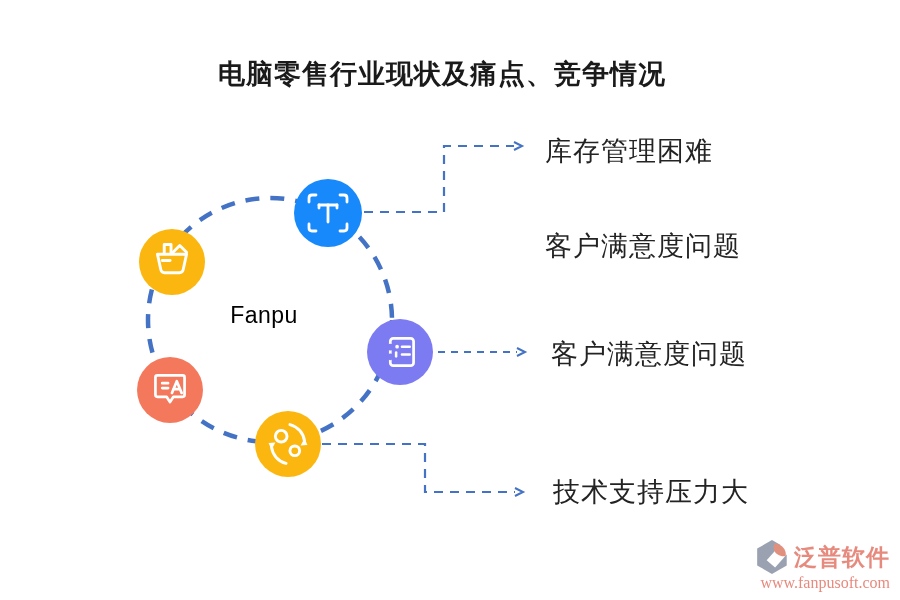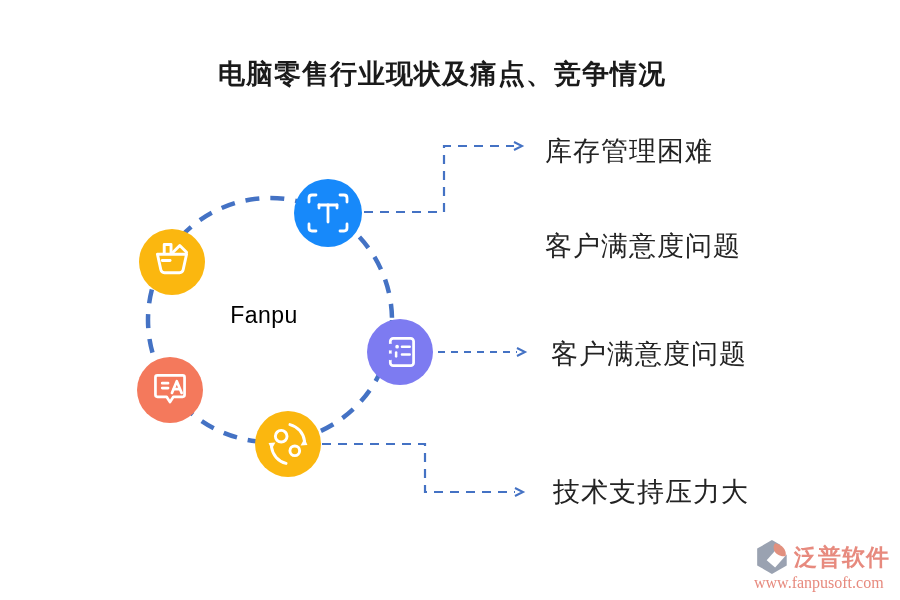--- a/index.html
+++ b/index.html
@@ -12,21 +12,21 @@
   .node{position:absolute;}
   .center-label{position:absolute;left:208px;top:302px;width:112px;text-align:center;
                 font-size:23px;color:#000;letter-spacing:0.5px;}
   .pain-label{position:absolute;font-family:"Liberation Serif","DejaVu Serif",serif;
               font-size:27px;color:#232323;white-space:nowrap;letter-spacing:1px;}
   .pl-0{left:545px;top:133px;}
   .pl-1{left:545px;top:228px;}
   .pl-2{left:551px;top:336px;}
   .pl-3{left:553px;top:474px;}
   .watermark{position:absolute;right:10px;bottom:8px;display:flex;flex-direction:column;
-             align-items:flex-start;}
+             align-items:flex-end;}
   .wm-row{display:flex;align-items:center;gap:2px;}
   .wm-brand{font-family:"Liberation Serif","DejaVu Serif",serif;font-weight:bold;
             font-size:23px;color:#e78a7e;letter-spacing:1px;}
   .wm-url{font-family:"Liberation Serif","DejaVu Serif",serif;font-size:16px;
           color:#e78a7e;margin-top:-1px;}
 </style>
 </head>
 <body>
 
 <div class="canvas">

